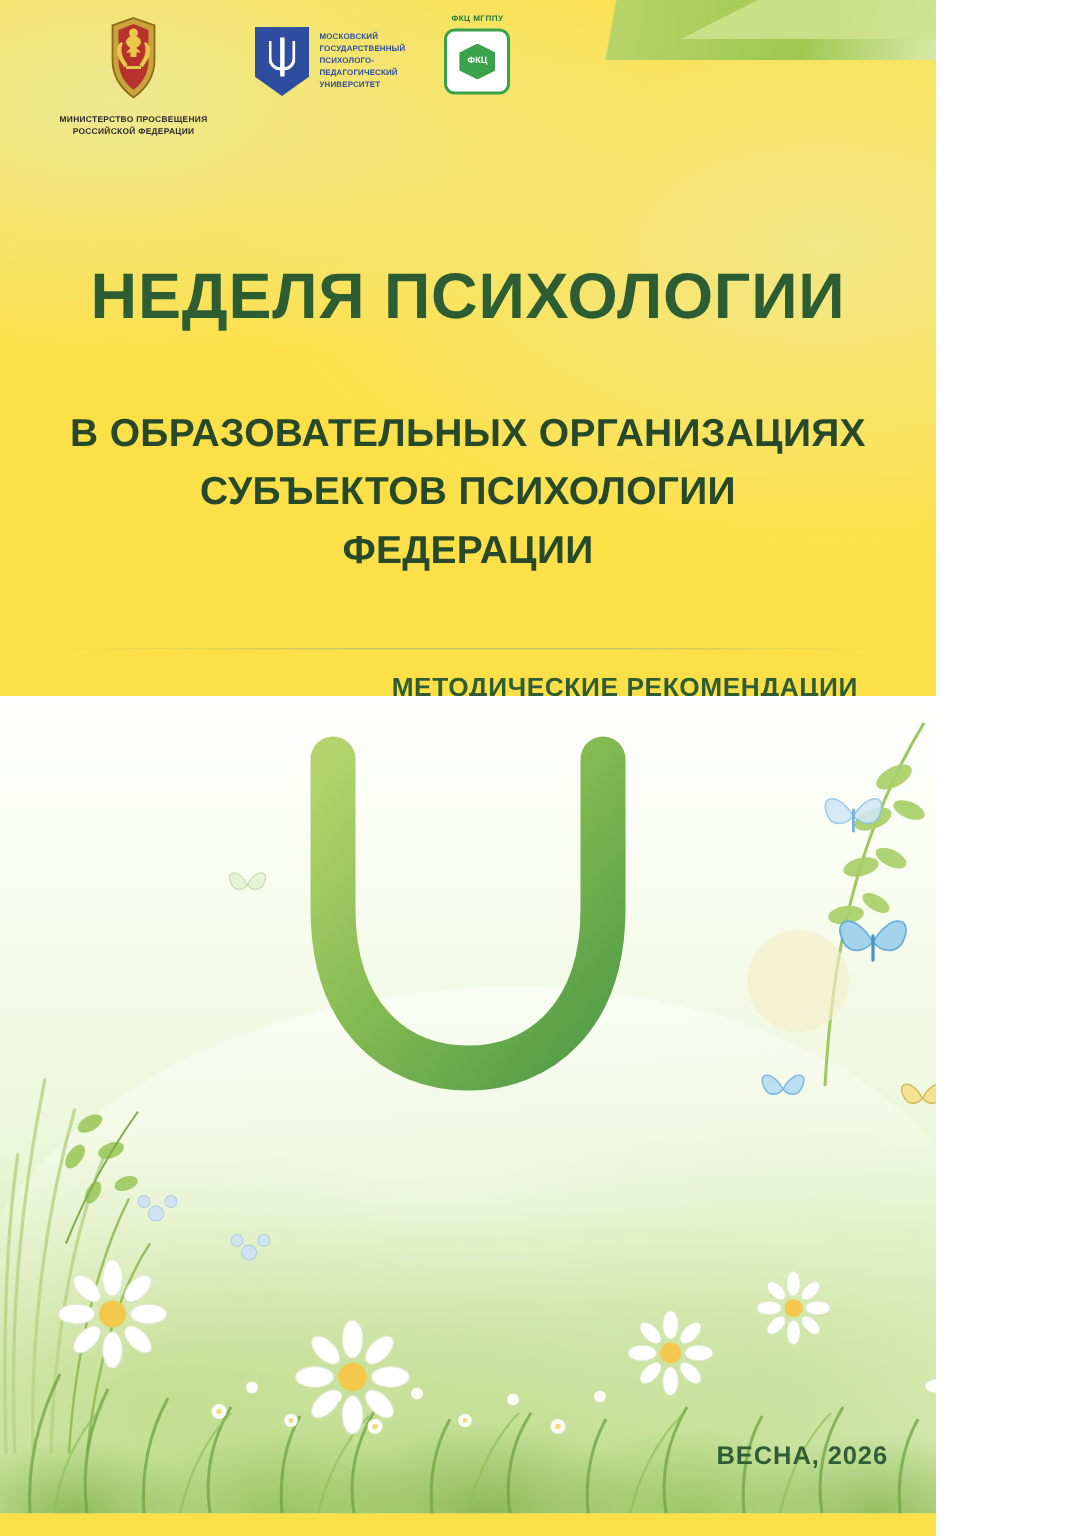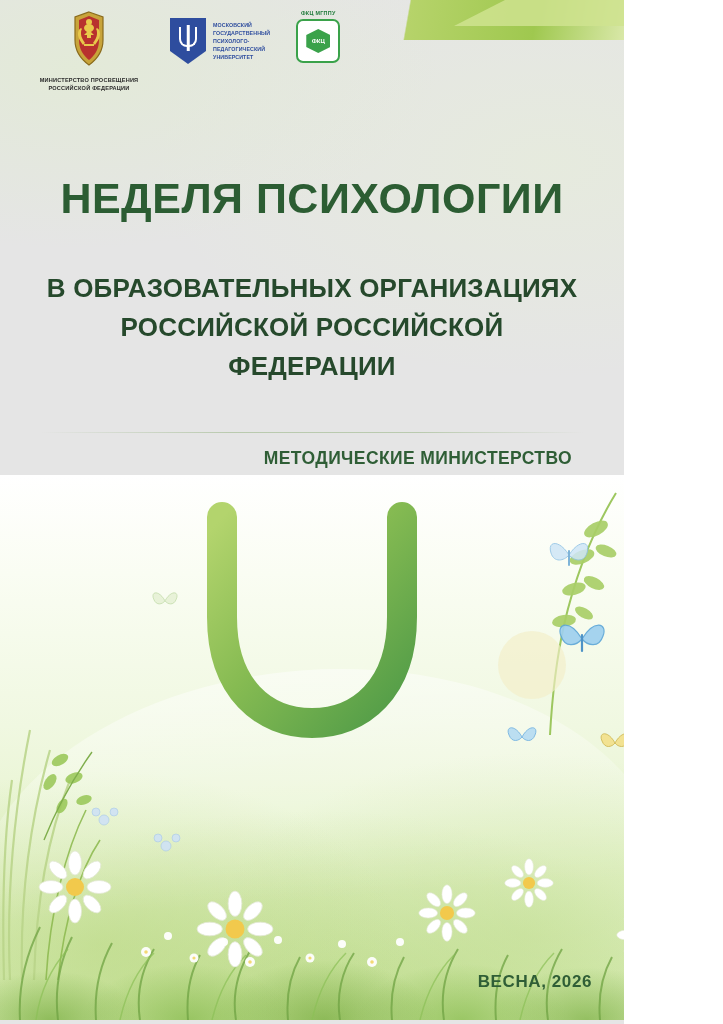--- a/index.html
+++ b/index.html
@@ -8,21 +8,21 @@
     background: #ffffff;
   }
   body {
     font-family: "Liberation Sans", sans-serif;
   }
   .page {
     position: relative;
     width: 624px;
     height: 1024px;
     overflow: hidden;
-    background: #e5e5e5;
+    background: #fde047;
     box-sizing: border-box;
   }
 
   
   .top-wedge {
     position: absolute;
     top: 0;
     right: 0;
     width: 300px;
     height: 40px;
@@ -182,21 +182,21 @@
     position: absolute;
     left: 40px; right: 40px;
     top: 432px;
     height: 1px;
     background: linear-gradient(90deg, rgba(160,190,140,0) 0%, rgba(150,180,130,.55) 35%, rgba(150,180,130,.55) 70%, rgba(160,190,140,0) 100%);
   }
 
   
   .illustration {
     position: absolute;
-    left: 0; right: 0; bottom: 4px;
+    left: 0; right: 0; bottom: 15px;
     height: 545px;
     overflow: hidden;
   }
   .illu-bg {
     position: absolute;
     inset: 0;
     background:
       radial-gradient(420px 240px at 16% 86%, rgba(183,214,126,.55), rgba(255,255,255,0) 72%),
       radial-gradient(430px 250px at 84% 84%, rgba(190,219,140,.48), rgba(255,255,255,0) 72%),
       radial-gradient(560px 300px at 50% 100%, rgba(168,206,108,.55), rgba(255,255,255,0) 70%),
@@ -299,23 +299,23 @@
           </div>
       </div>
     </div>
 
   </div>
 
   <div class="title-area">
     <h1 class="main-title">НЕДЕЛЯ ПСИХОЛОГИИ</h1>
     <div class="subtitle">
       <div>В ОБРАЗОВАТЕЛЬНЫХ ОРГАНИЗАЦИЯХ</div>
-      <div>РОССИЙСКОЙ РОССИЙСКОЙ ФЕДЕРАЦИИ</div>
+      <div>СУБЪЕКТОВ ПСИХОЛОГИИ ФЕДЕРАЦИИ</div>
     </div>
-    <div class="doc-type">МЕТОДИЧЕСКИЕ МИНИСТЕРСТВО</div>
+    <div class="doc-type">МЕТОДИЧЕСКИЕ РЕКОМЕНДАЦИИ</div>
   </div>
 
   <div class="hairline"></div>
 
   <div class="illustration">
     <div class="illu-bg"></div>
     <div class="illu-swoosh"></div>
 
     <svg class="sprig" style="left:0px; bottom:40px;" width="120" height="340" viewBox="0 0 120 340" aria-hidden="true">
       <g stroke="#b9d489" stroke-width="2.2" fill="none" opacity=".85">

